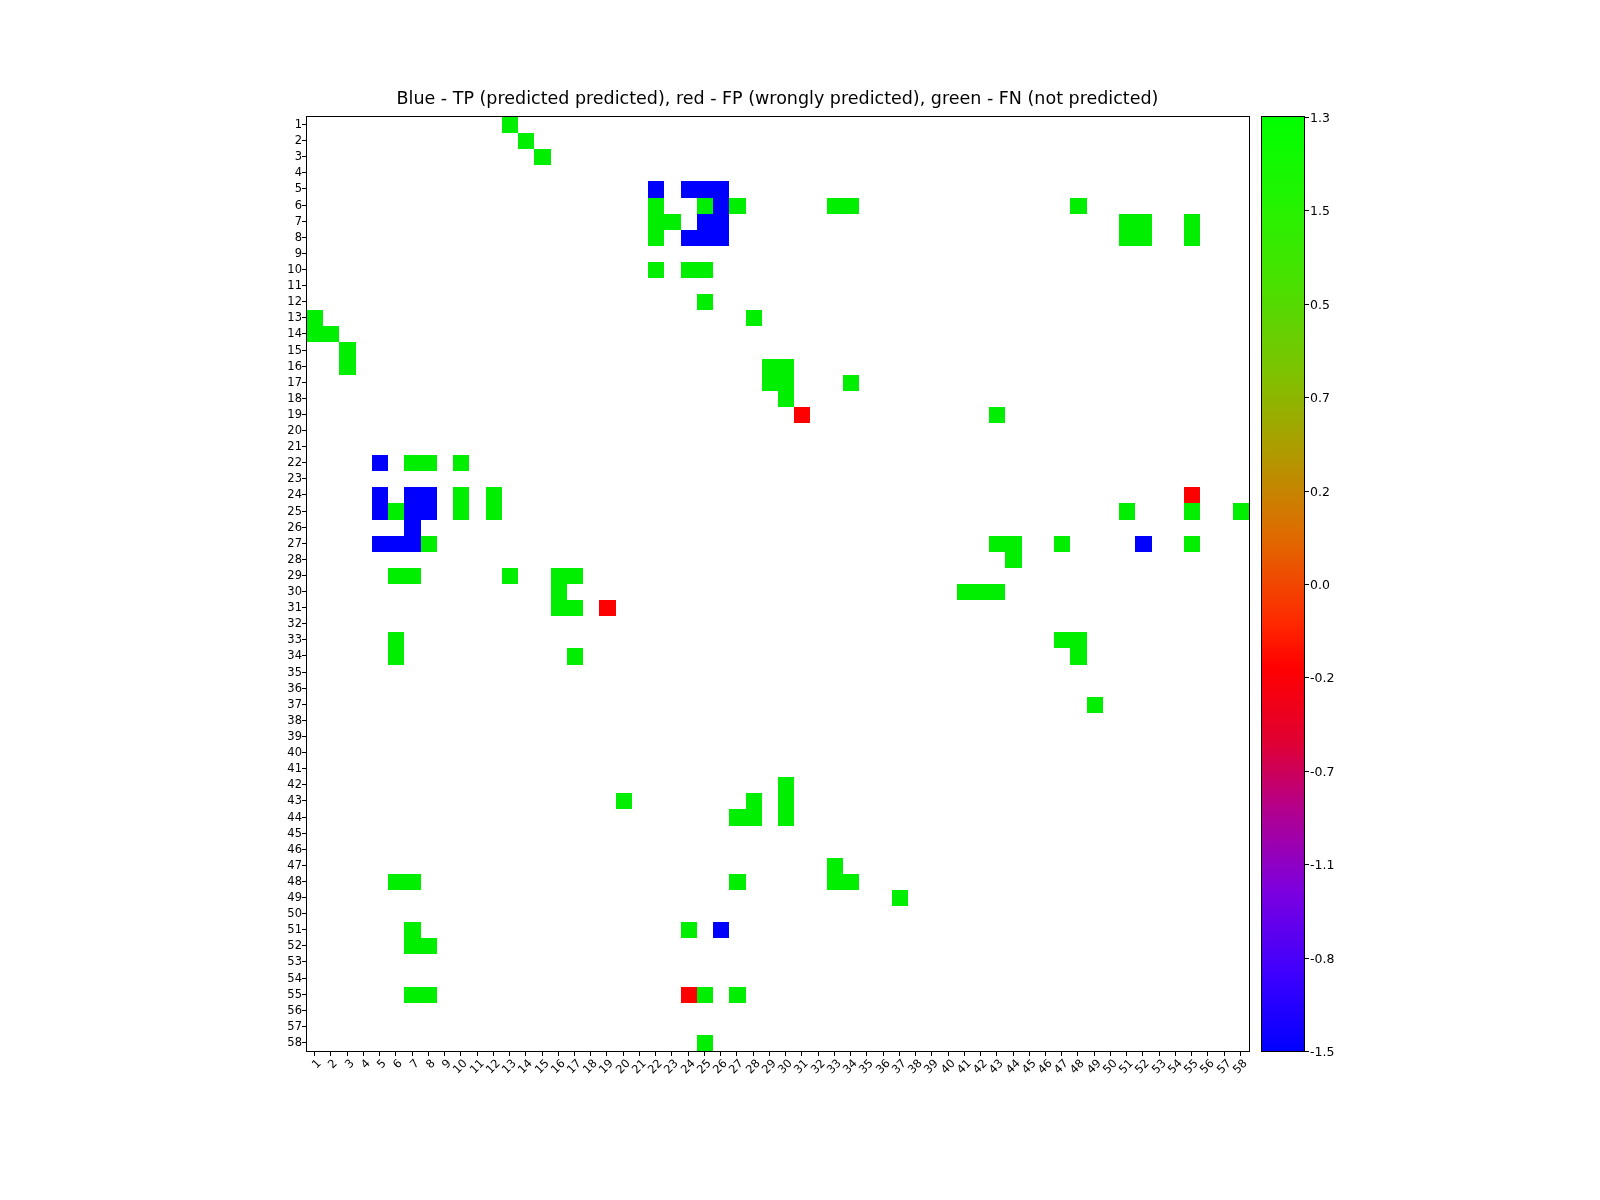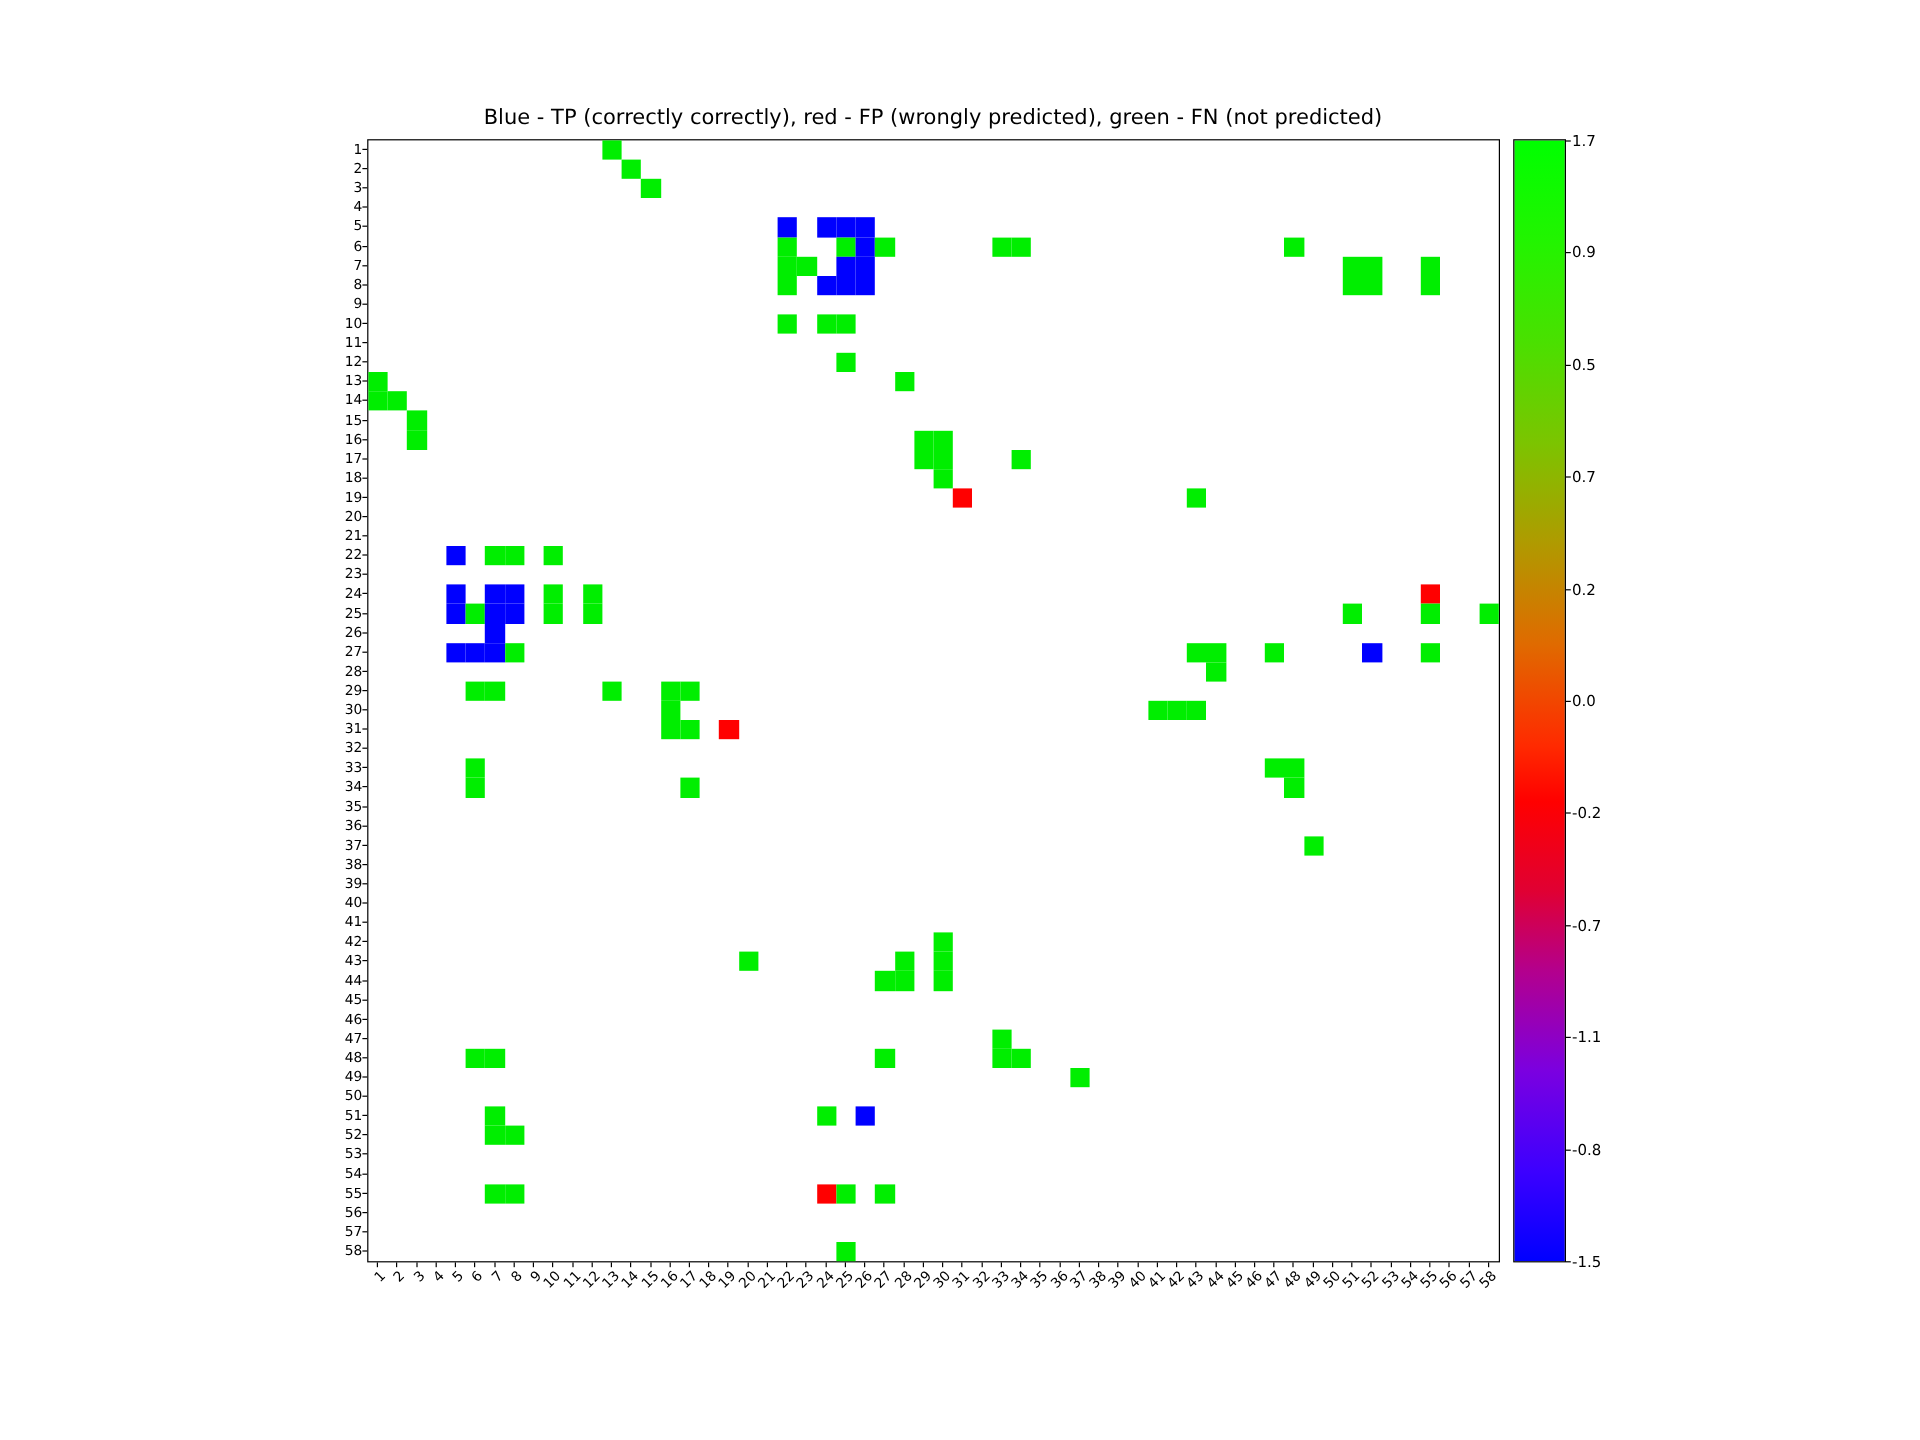--- a/index.html
+++ b/index.html
@@ -152,21 +152,21 @@
     width: 4px;
     height: 1px;
     background: #000;
   }
 </style>
 </head>
 <body>
 
 <div id="root">
 
-  <div class="axtitle">Blue - TP (correctly correctly), red - FP (wrongly predicted), green - FN (not predicted)</div>
+  <div class="axtitle">Blue - TP (predicted predicted), red - FP (wrongly predicted), green - FN (not predicted)</div>
 
   <div id="plot">
     <div id="grid">
         <div class="cell" style="left: 194.897px; top: 0px; width: 16.2414px; height: 16.1034px; background: rgb(0, 238, 0);"></div>
         <div class="cell" style="left: 211.138px; top: 16.1034px; width: 16.2414px; height: 16.1034px; background: rgb(0, 238, 0);"></div>
         <div class="cell" style="left: 227.379px; top: 32.2069px; width: 16.2414px; height: 16.1034px; background: rgb(0, 238, 0);"></div>
         <div class="cell" style="left: 341.069px; top: 64.4138px; width: 16.2414px; height: 16.1034px; background: rgb(0, 0, 255);"></div>
         <div class="cell" style="left: 373.552px; top: 64.4138px; width: 16.2414px; height: 16.1034px; background: rgb(0, 0, 255);"></div>
         <div class="cell" style="left: 389.793px; top: 64.4138px; width: 16.2414px; height: 16.1034px; background: rgb(0, 0, 255);"></div>
         <div class="cell" style="left: 406.034px; top: 64.4138px; width: 16.2414px; height: 16.1034px; background: rgb(0, 0, 255);"></div>
@@ -402,22 +402,22 @@
       <span style="left: 852.672px;">53</span>
       <span style="left: 868.914px;">54</span>
       <span style="left: 885.155px;">55</span>
       <span style="left: 901.397px;">56</span>
       <span style="left: 917.638px;">57</span>
       <span style="left: 933.879px;">58</span>
     </div>
 
   <div id="cbar"></div>
   <div class="cblabels">
-      <span style="top: 1px;">1.7</span>
-      <span style="top: 94.4px;">0.9</span>
+      <span style="top: 1px;">1.3</span>
+      <span style="top: 94.4px;">1.5</span>
       <span style="top: 187.8px;">0.5</span>
       <span style="top: 281.2px;">0.7</span>
       <span style="top: 374.6px;">0.2</span>
       <span style="top: 468px;">0.0</span>
       <span style="top: 561.4px; text-align: center;">-0.2</span>
       <span style="top: 654.8px;">-0.7</span>
       <span style="top: 748.2px;">-1.1</span>
       <span style="top: 841.6px;">-0.8</span>
       <span style="top: 935px;">-1.5</span>
     </div>

